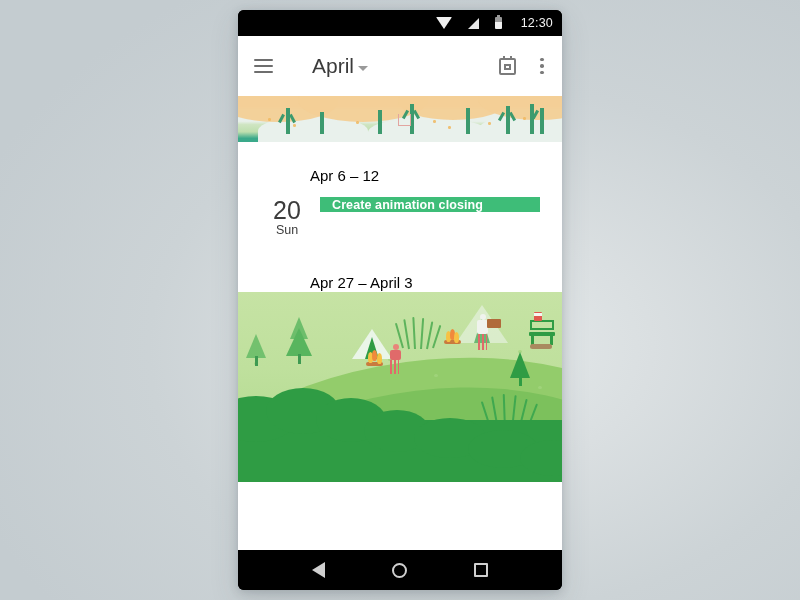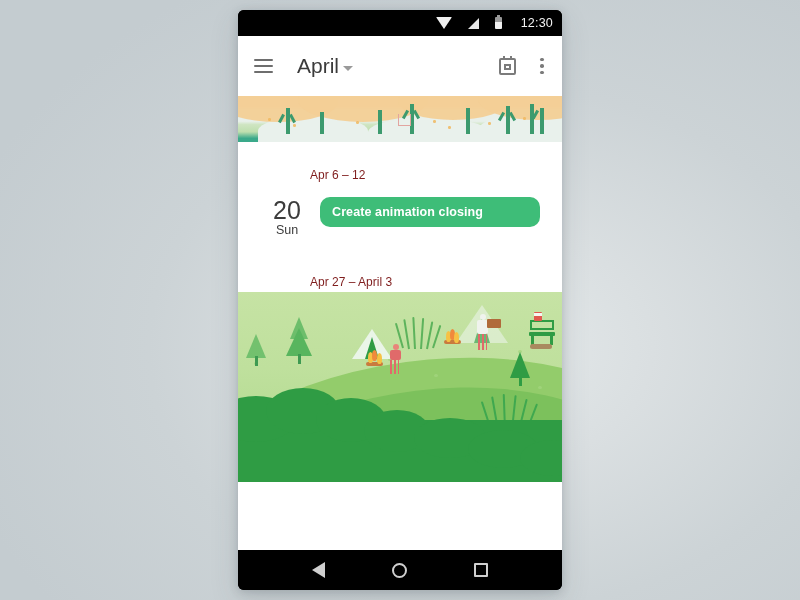--- a/index.html
+++ b/index.html
@@ -99,21 +99,21 @@
   .hamburger span {
     display: block;
     height: 2px;
     background: #6e6e6e;
     margin: 4px 0;
     border-radius: 1px;
   }
   .title-wrap {
     display: flex;
     align-items: center;
-    margin-left: 24px;
+    margin-left: 39px;
     gap: 4px;
     cursor: pointer;
     justify-content: space-between;
   }
   .title-text {
     font-size: 21px;
     color: #3b3b3b;
     font-family: "Liberation Sans", sans-serif;
   }
   .chevron {
@@ -207,22 +207,22 @@
   .weeklist { background: #fff; position: relative; }
   .week-row {
     height: 43px;
     display: flex;
     align-items: center;
     padding-left: 72px;
     box-sizing: border-box;
     cursor: pointer;
   }
   .week-label {
-    font-size: 12px;
-    color: #7f1d1d;
+    font-size: 15px;
+    color: #000000;
     font-family: "Liberation Sans", sans-serif;
     margin-top: 23px;
   }
   .event-row {
     height: 64px;
     display: flex;
     align-items: flex-start;
     padding: 12px 22px 0 16px;
     box-sizing: border-box;
     position: relative;
@@ -240,22 +240,22 @@
     font-family: "Liberation Sans", sans-serif;
   }
   .dayname {
     font-size: 12.5px;
     color: #3c3c3c;
     line-height: 1.25;
     font-family: "Liberation Sans", sans-serif;
   }
   .event-chip {
     flex: 1;
-    height: 30px;
-    border-radius: 10px;
+    height: 15px;
+    border-radius: 0;
     display: flex;
     align-items: center;
     padding-left: 12px;
     box-sizing: border-box;
     cursor: pointer;
   }
   .event-title {
     color: #fff;
     font-size: 12.5px;
     font-weight: bold;

